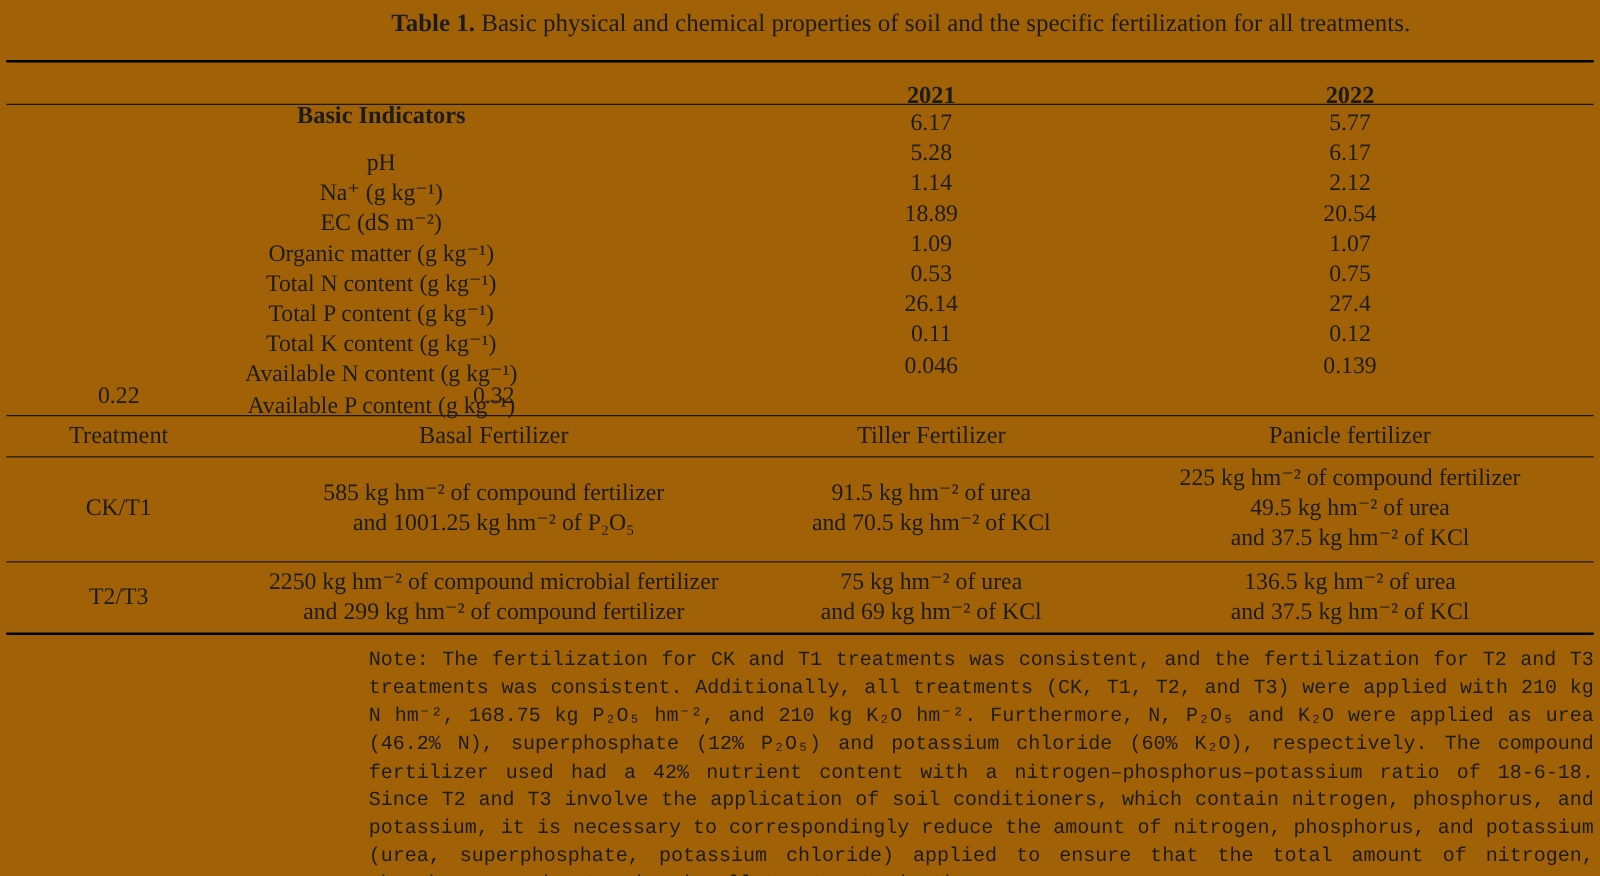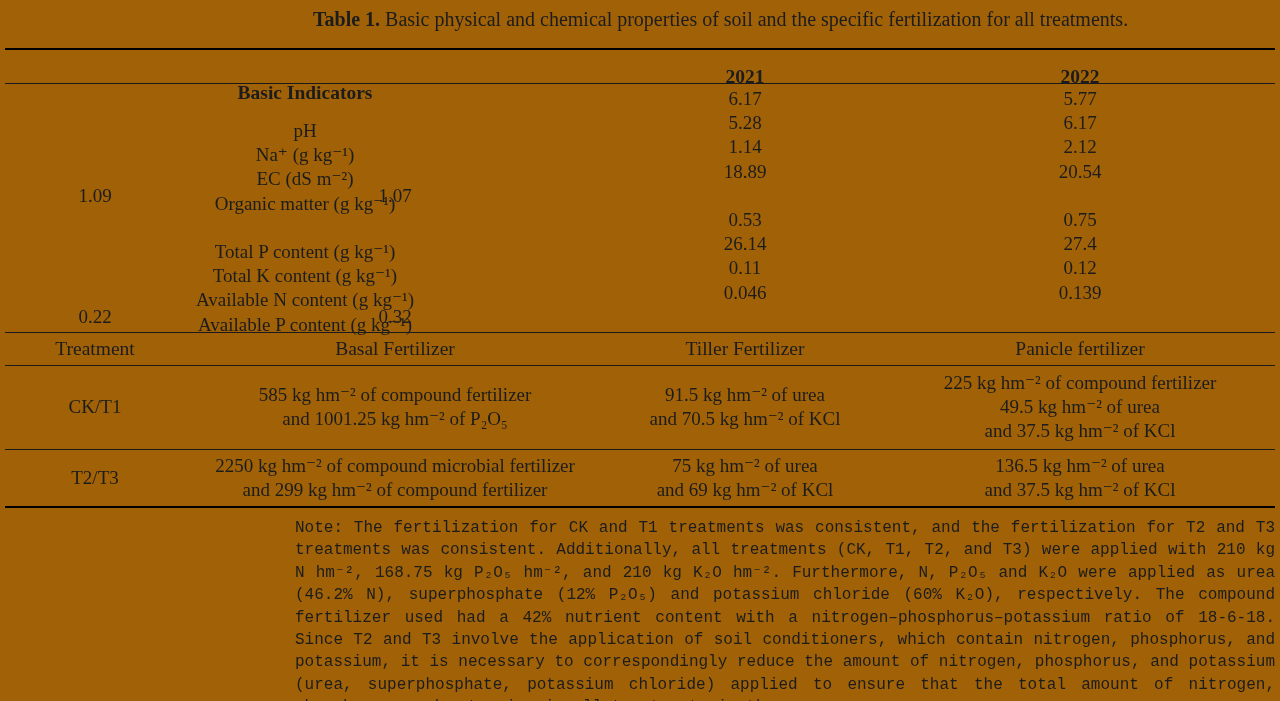--- a/index.html
+++ b/index.html
@@ -78,20 +78,21 @@
         <div class="c span2">EC (dS m⁻²)</div>
         <div class="c">1.14</div>
         <div class="c">2.12</div>
       </div>
       <div class="grid irow">
         <div class="c span2">Organic matter (g kg⁻¹)</div>
         <div class="c">18.89</div>
         <div class="c">20.54</div>
       </div>
       <div class="grid irow">
+        <div class="c span2">Total N content (g kg⁻¹)</div>
         <div class="c">1.09</div>
         <div class="c">1.07</div>
       </div>
       <div class="grid irow">
         <div class="c span2">Total P content (g kg⁻¹)</div>
         <div class="c">0.53</div>
         <div class="c">0.75</div>
       </div>
       <div class="grid irow">
         <div class="c span2">Total K content (g kg⁻¹)</div>

